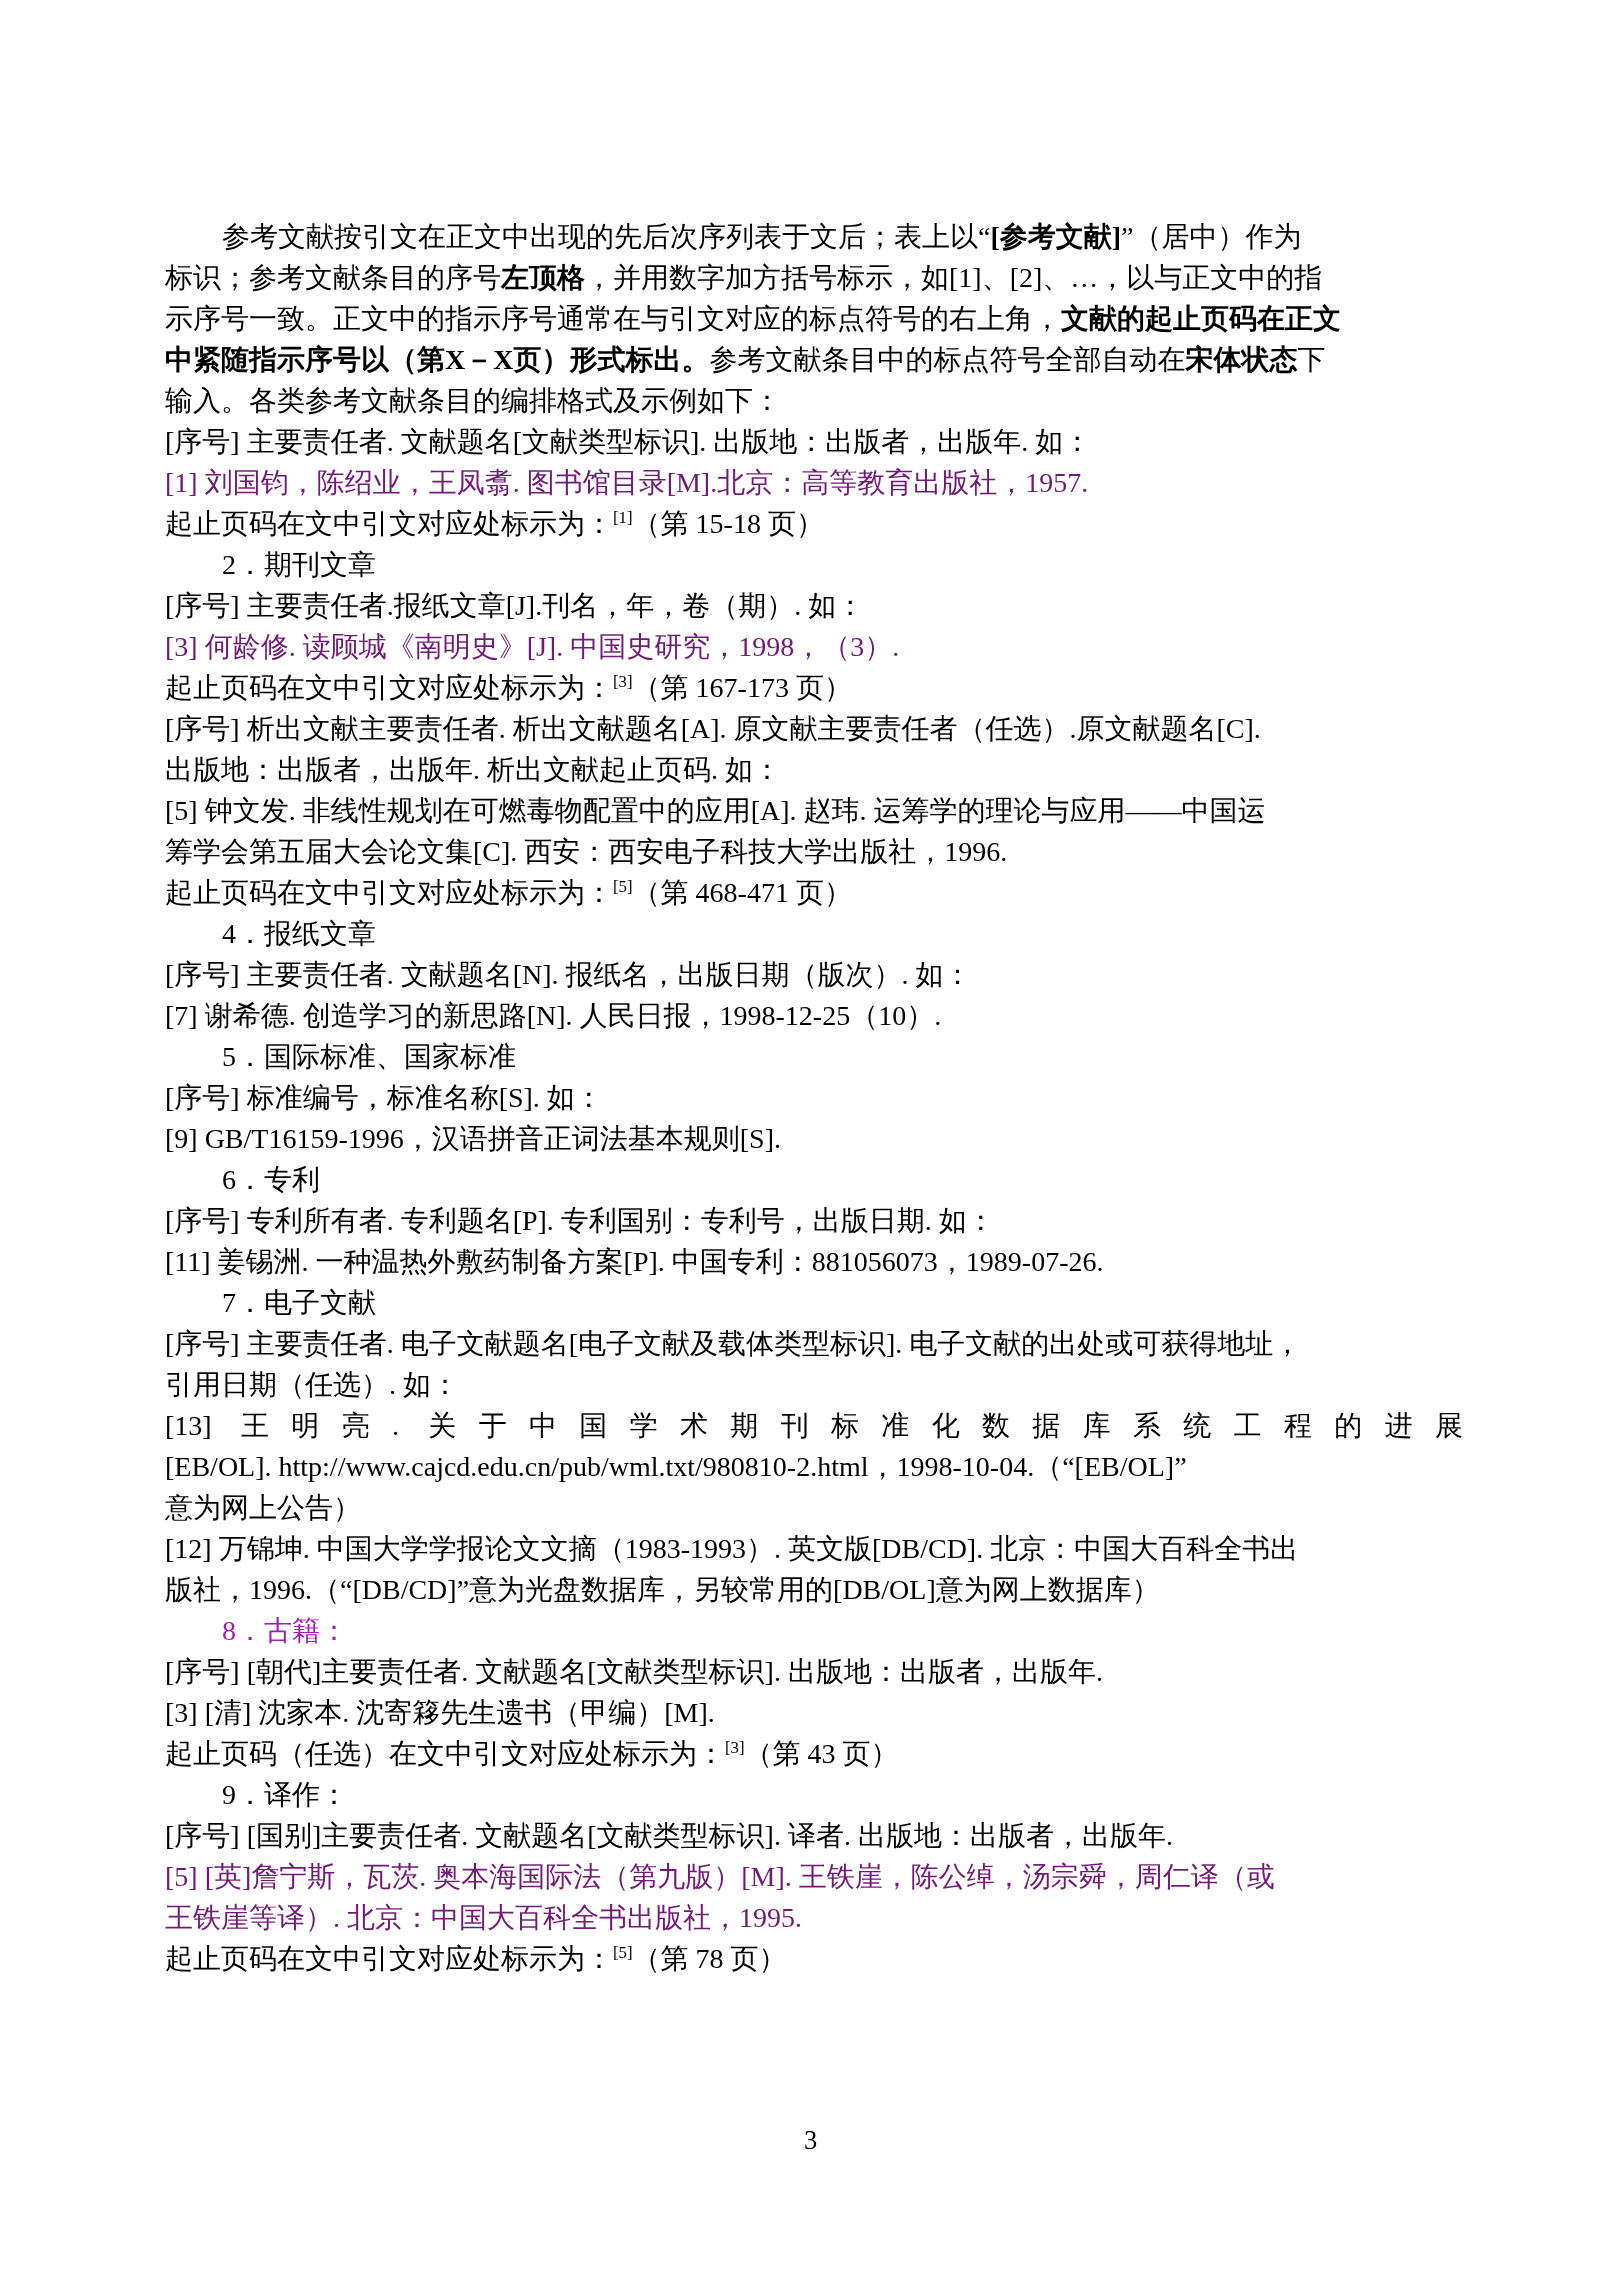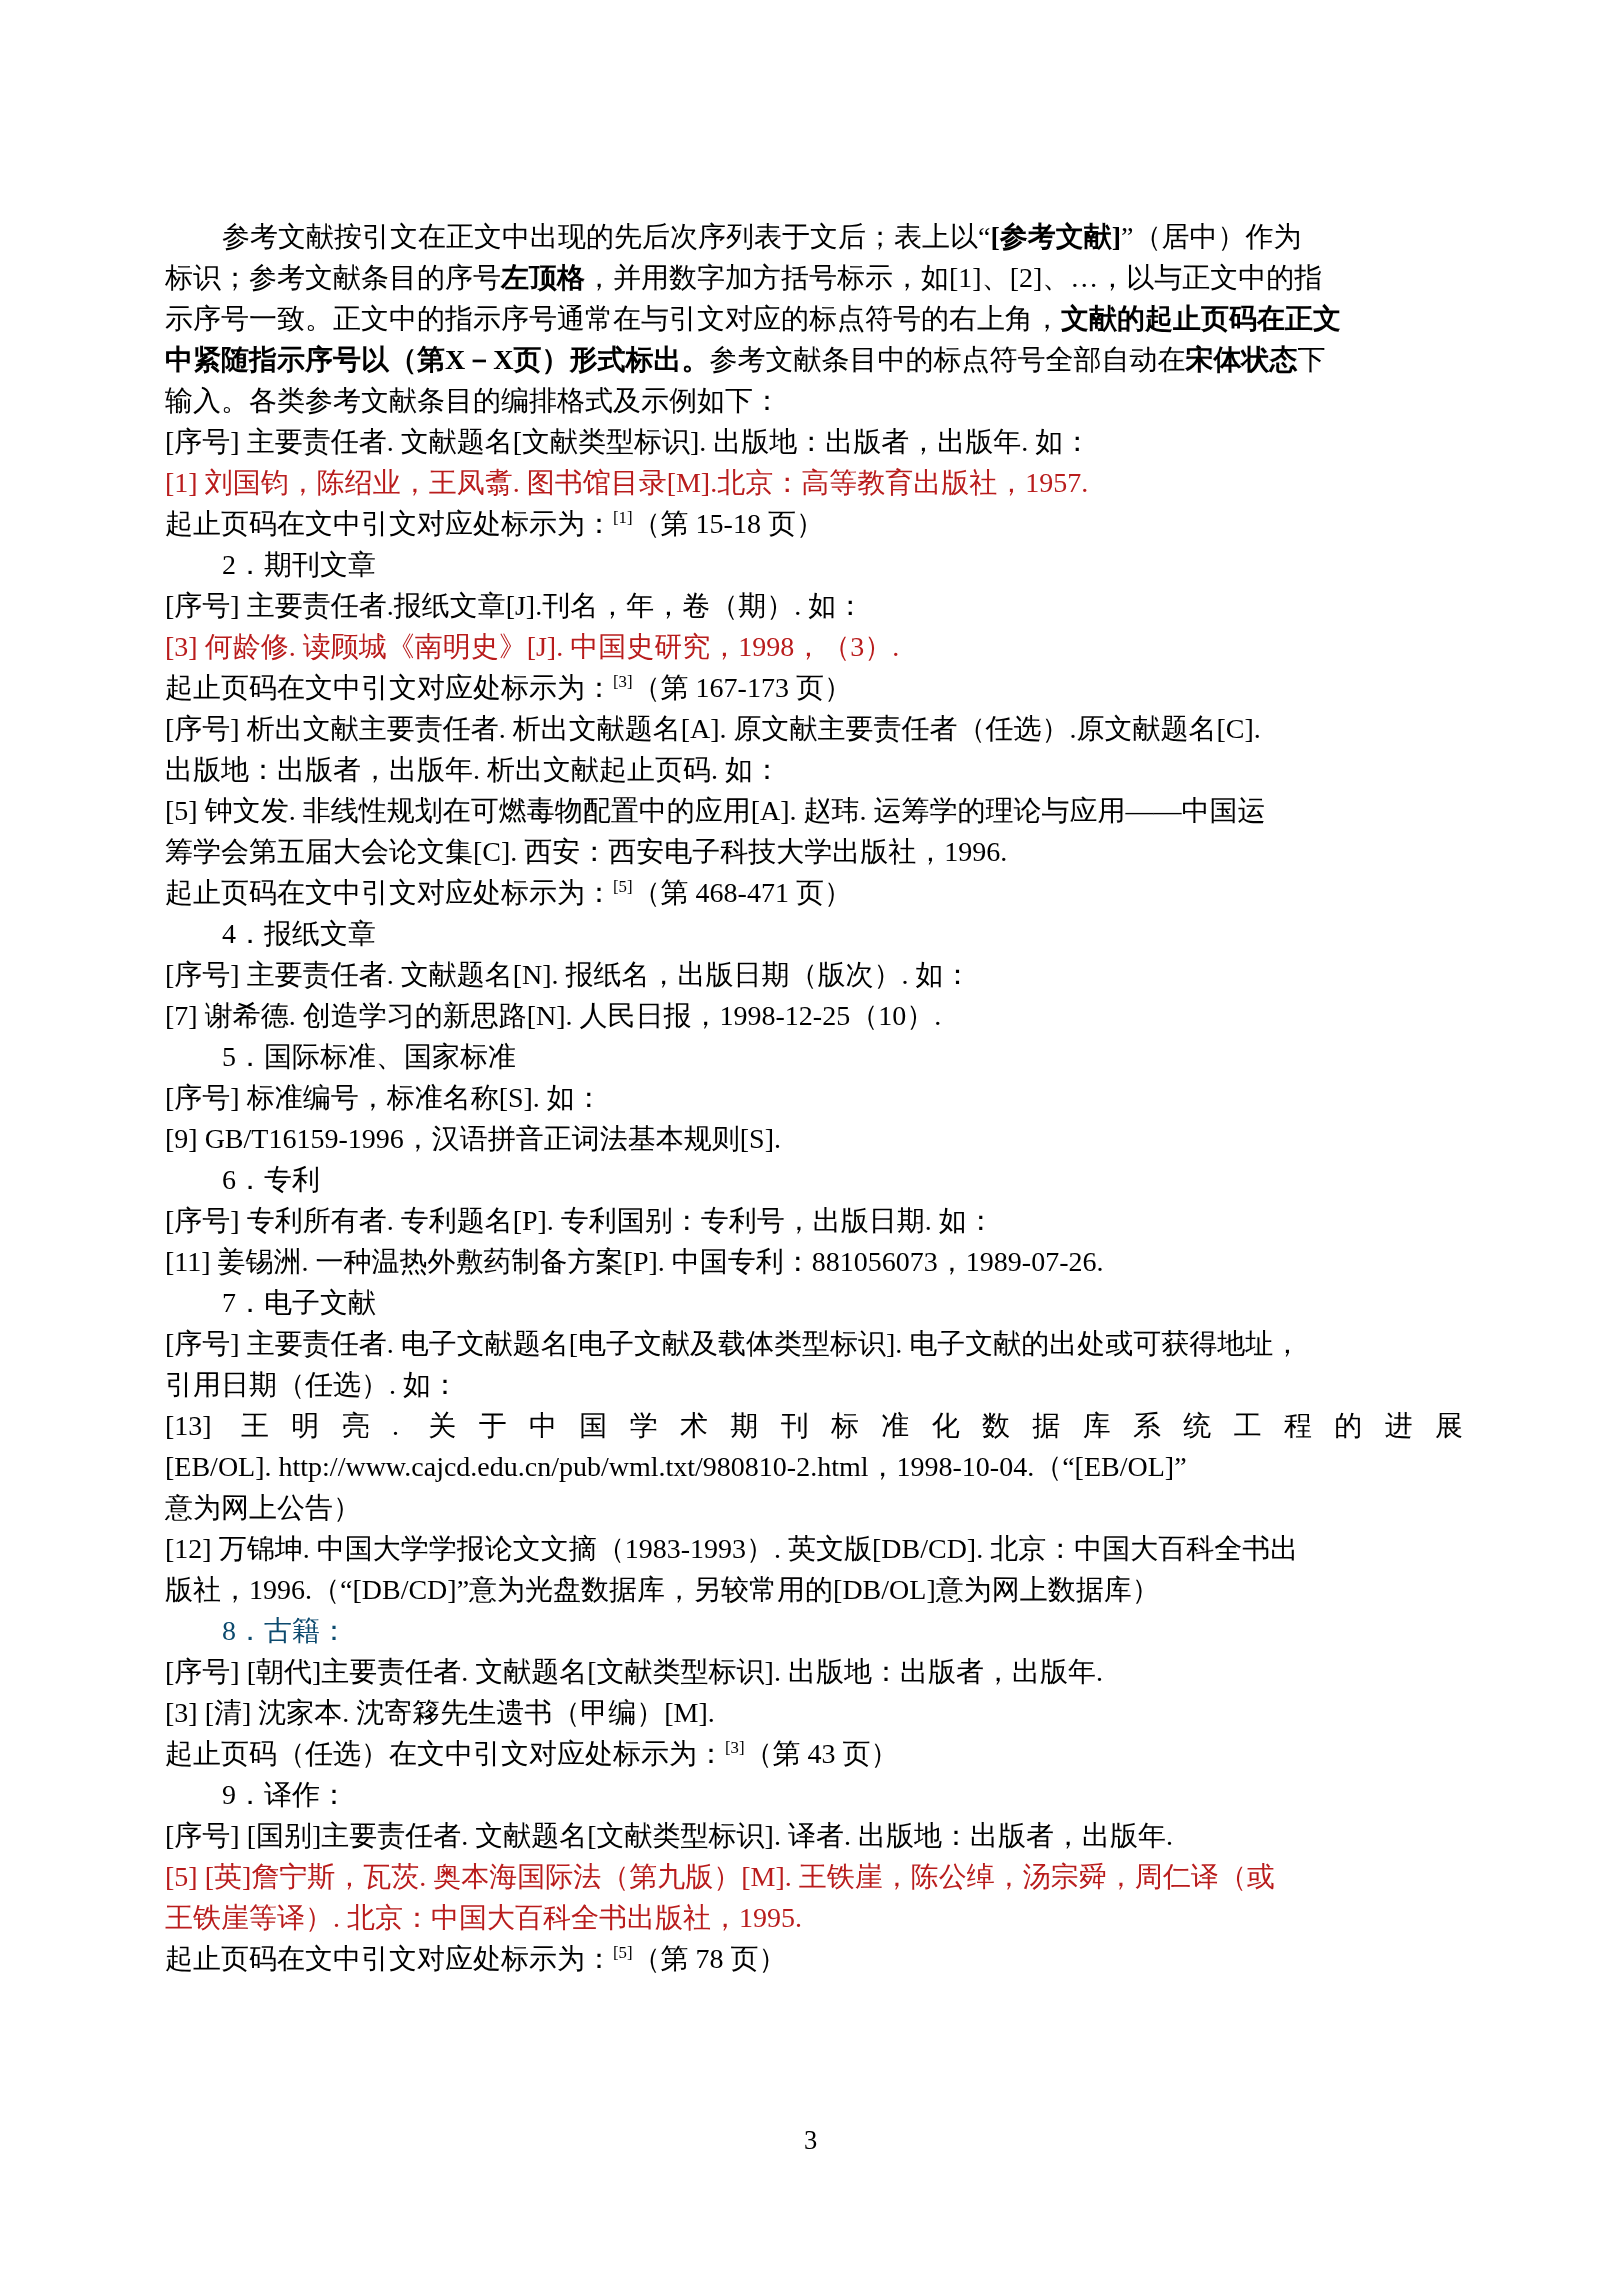--- a/index.html
+++ b/index.html
@@ -26,22 +26,22 @@
   .line {
     white-space: pre-wrap;
     min-height: 41px;
   }
   .indent { text-indent: 57px; }
   .spread {
     text-align: justify;
     text-align-last: justify;
   }
   .b { font-weight: bold; margin-top: 44px; }
-  .blue { color: #b91c1c; }
-  .red { color: #0c4a6e; }
+  .blue { color: #701a75; }
+  .red { color: #a21caf; }
   .sup {
     vertical-align: super;
     font-size: 0.60em;
     line-height: 0;
   }
   .page-number {
     position: absolute;
     top: 2125px;
     left: 0;
     width: 100%;

